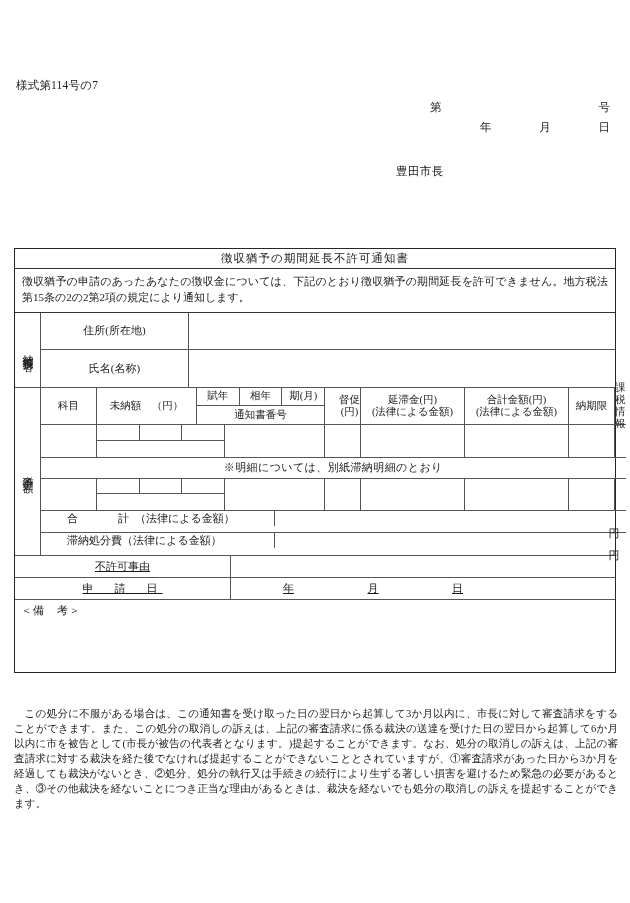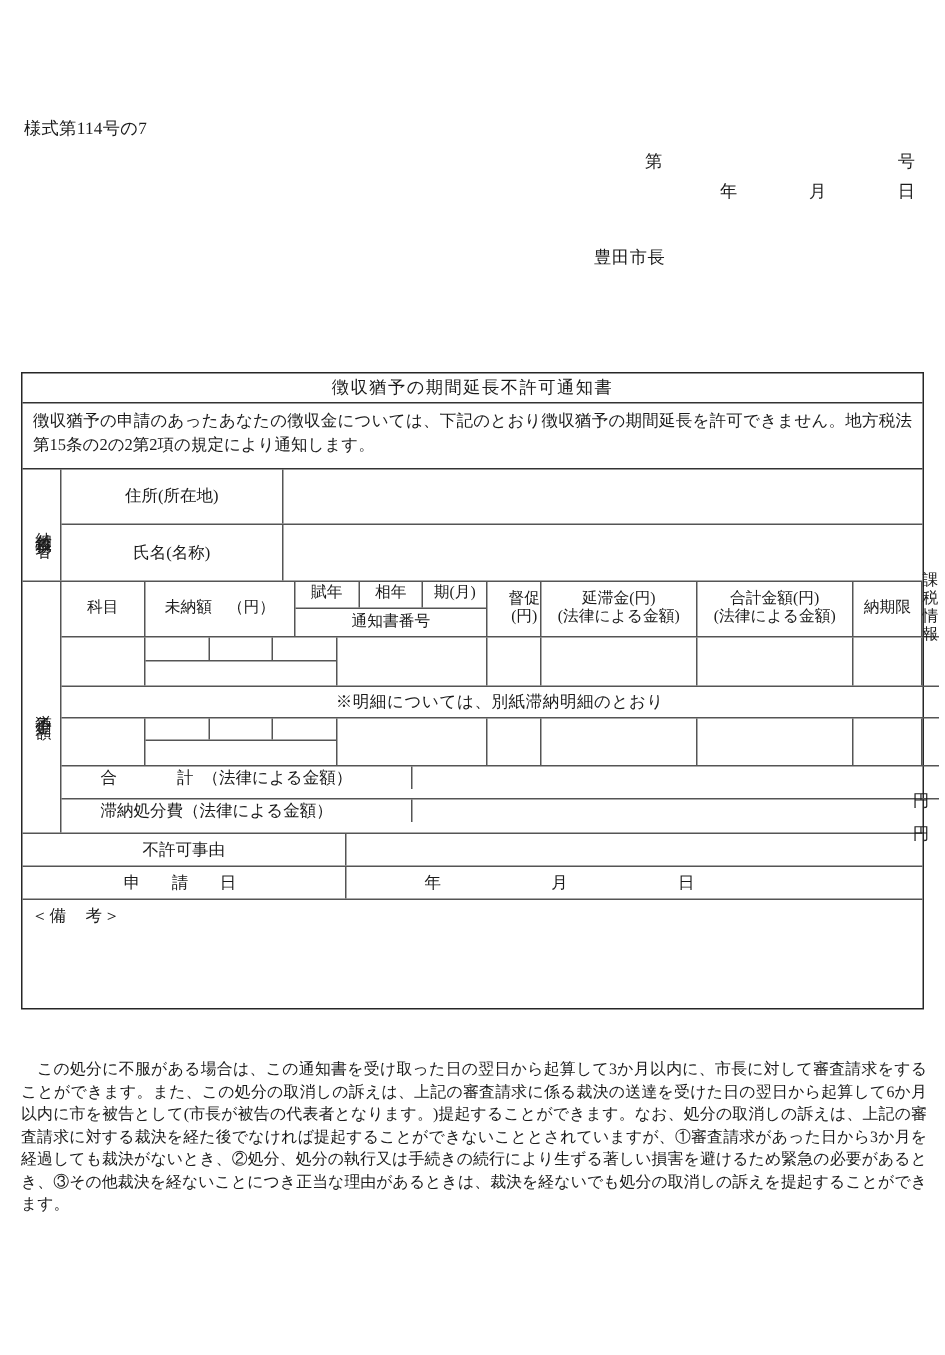--- a/index.html
+++ b/index.html
@@ -252,20 +252,21 @@
     font-size: 11px;
     box-sizing: border-box;
   }
 
   
   .wide-row {
     display: flex;
     height: 22px;
     border-bottom: 1px solid #555;
     box-sizing: border-box;
+    text-decoration: underline;
   }
   .wide-key {
     width: 216px;
     min-width: 216px;
     border-right: 1px solid #555;
     display: flex;
     align-items: center;
     justify-content: center;
     font-size: 11px;
     box-sizing: border-box;

